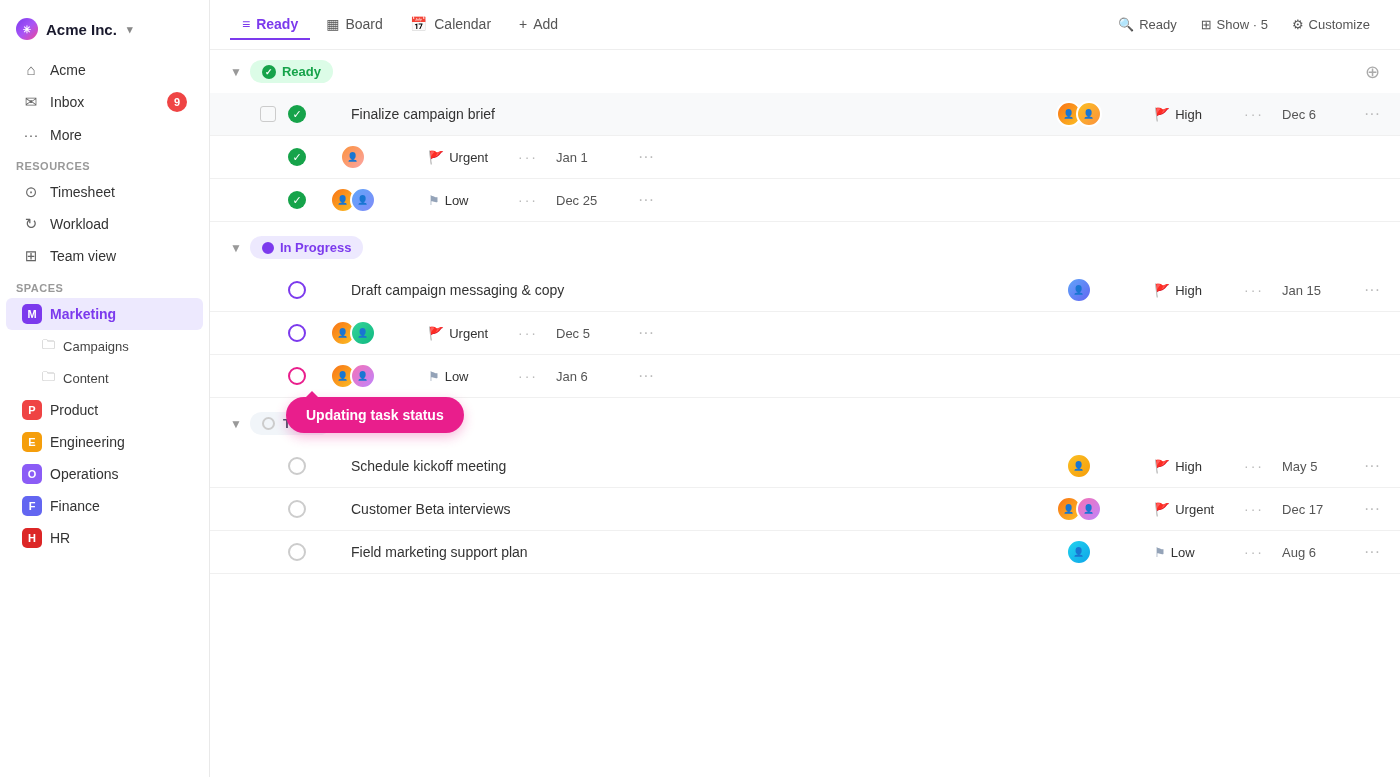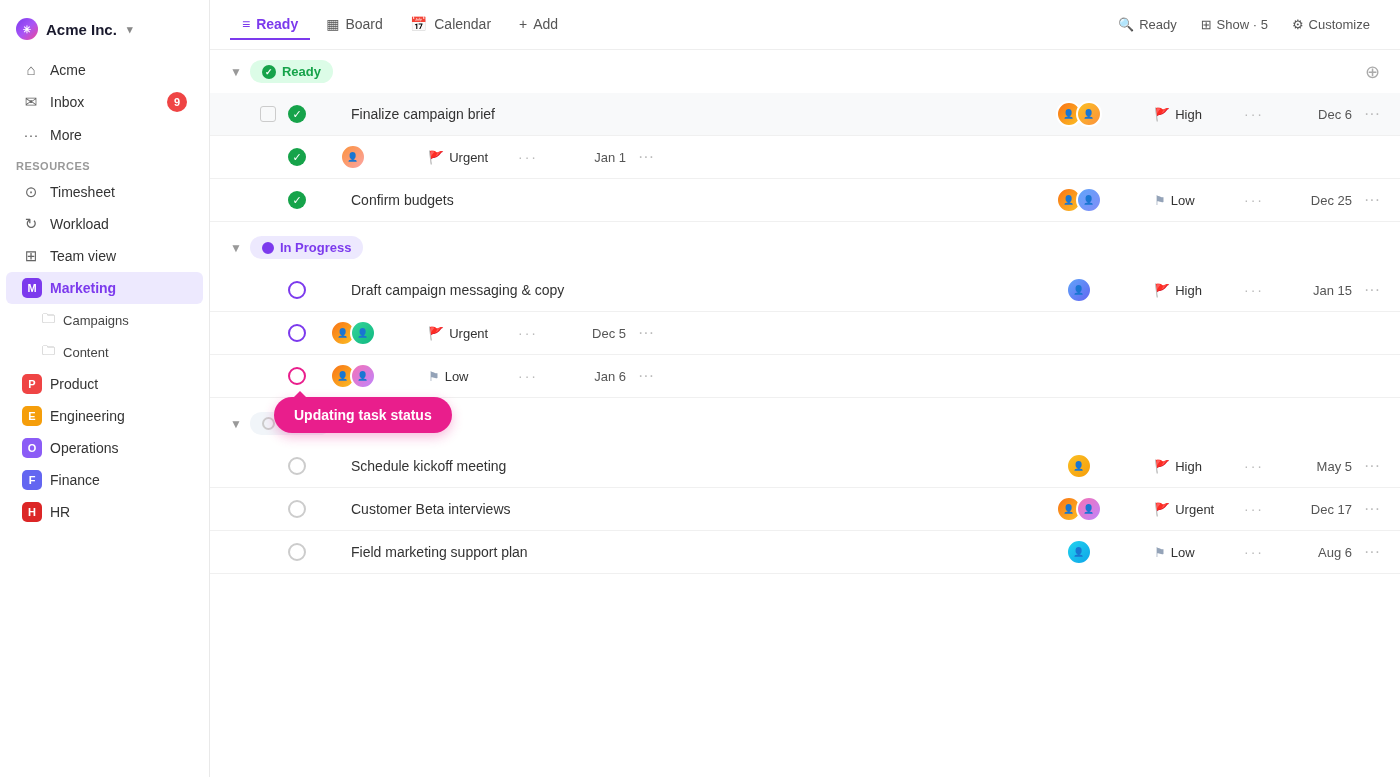--- a/index.html
+++ b/index.html
@@ -223,27 +223,27 @@
       display: flex; align-items: center; gap: 5px;
       width: 90px; font-size: 13px; color: #333;
     }
     .priority-flag { font-size: 13px; }
     .priority-flag.high { color: #f59e0b; }
     .priority-flag.urgent { color: #ef4444; }
     .priority-flag.low { color: #94a3b8; }
 
     .task-dots { color: #bbb; margin-right: 10px; font-size: 14px; letter-spacing: 2px; cursor: pointer; width: 28px; }
 
-    .task-date { width: 70px; font-size: 13px; color: #555; text-align: right; }
+    .task-date { width: 70px; font-size: 13px; color: #555; text-align: left; }
     .task-more { color: #bbb; font-size: 16px; cursor: pointer; margin-left: 12px; }
 
     
     .tooltip-popup {
       position: absolute;
-      left: 64px;
+      left: 76px;
       top: 42px;
       background: #e91e8c;
       color: #fff;
       padding: 10px 20px;
       border-radius: 25px;
       font-size: 14px;
       font-weight: 600;
       white-space: nowrap;
       z-index: 100;
       box-shadow: 0 4px 12px rgba(233,30,140,0.3);
@@ -291,20 +291,21 @@
   </div>
   <div class="sidebar-nav-item">
     <span class="nav-icon">↻</span>
     <span>Workload</span>
   </div>
   <div class="sidebar-nav-item">
     <span class="nav-icon">⊞</span>
     <span>Team view</span>
   </div>
 
+  <div class="sidebar-section-label">Spaces</div>
 
   <div class="sidebar-space-item active">
     <div class="space-icon marketing">M</div>
     <span>Marketing</span>
   </div>
   <div class="sidebar-sub-item">
     <span class="folder-icon">🗀</span>
     <span>Campaigns</span>
   </div>
   <div class="sidebar-sub-item">
@@ -410,21 +411,20 @@
           <span>Urgent</span>
         </div>
         <span class="task-dots">···</span>
         <span class="task-date">Jan 1</span>
         <span class="task-more">···</span>
       </div>
 
       <div class="task-row">
         <div class="task-checkbox" style="opacity:0;"></div>
         <div class="task-status-icon done">✓</div>
-        <span class="task-name">Confirm budgets</span>
         <div class="task-avatars">
           <div class="avatar a1" style="background: linear-gradient(135deg,#f97316,#fbbf24); font-size:9px;">👤</div>
           <div class="avatar a4" style="background: linear-gradient(135deg,#60a5fa,#818cf8); font-size:9px;">👤</div>
         </div>
         <div class="task-priority">
           <span class="priority-flag low" style="color:#94a3b8;">⚑</span>
           <span>Low</span>
         </div>
         <span class="task-dots">···</span>
         <span class="task-date">Dec 25</span>

